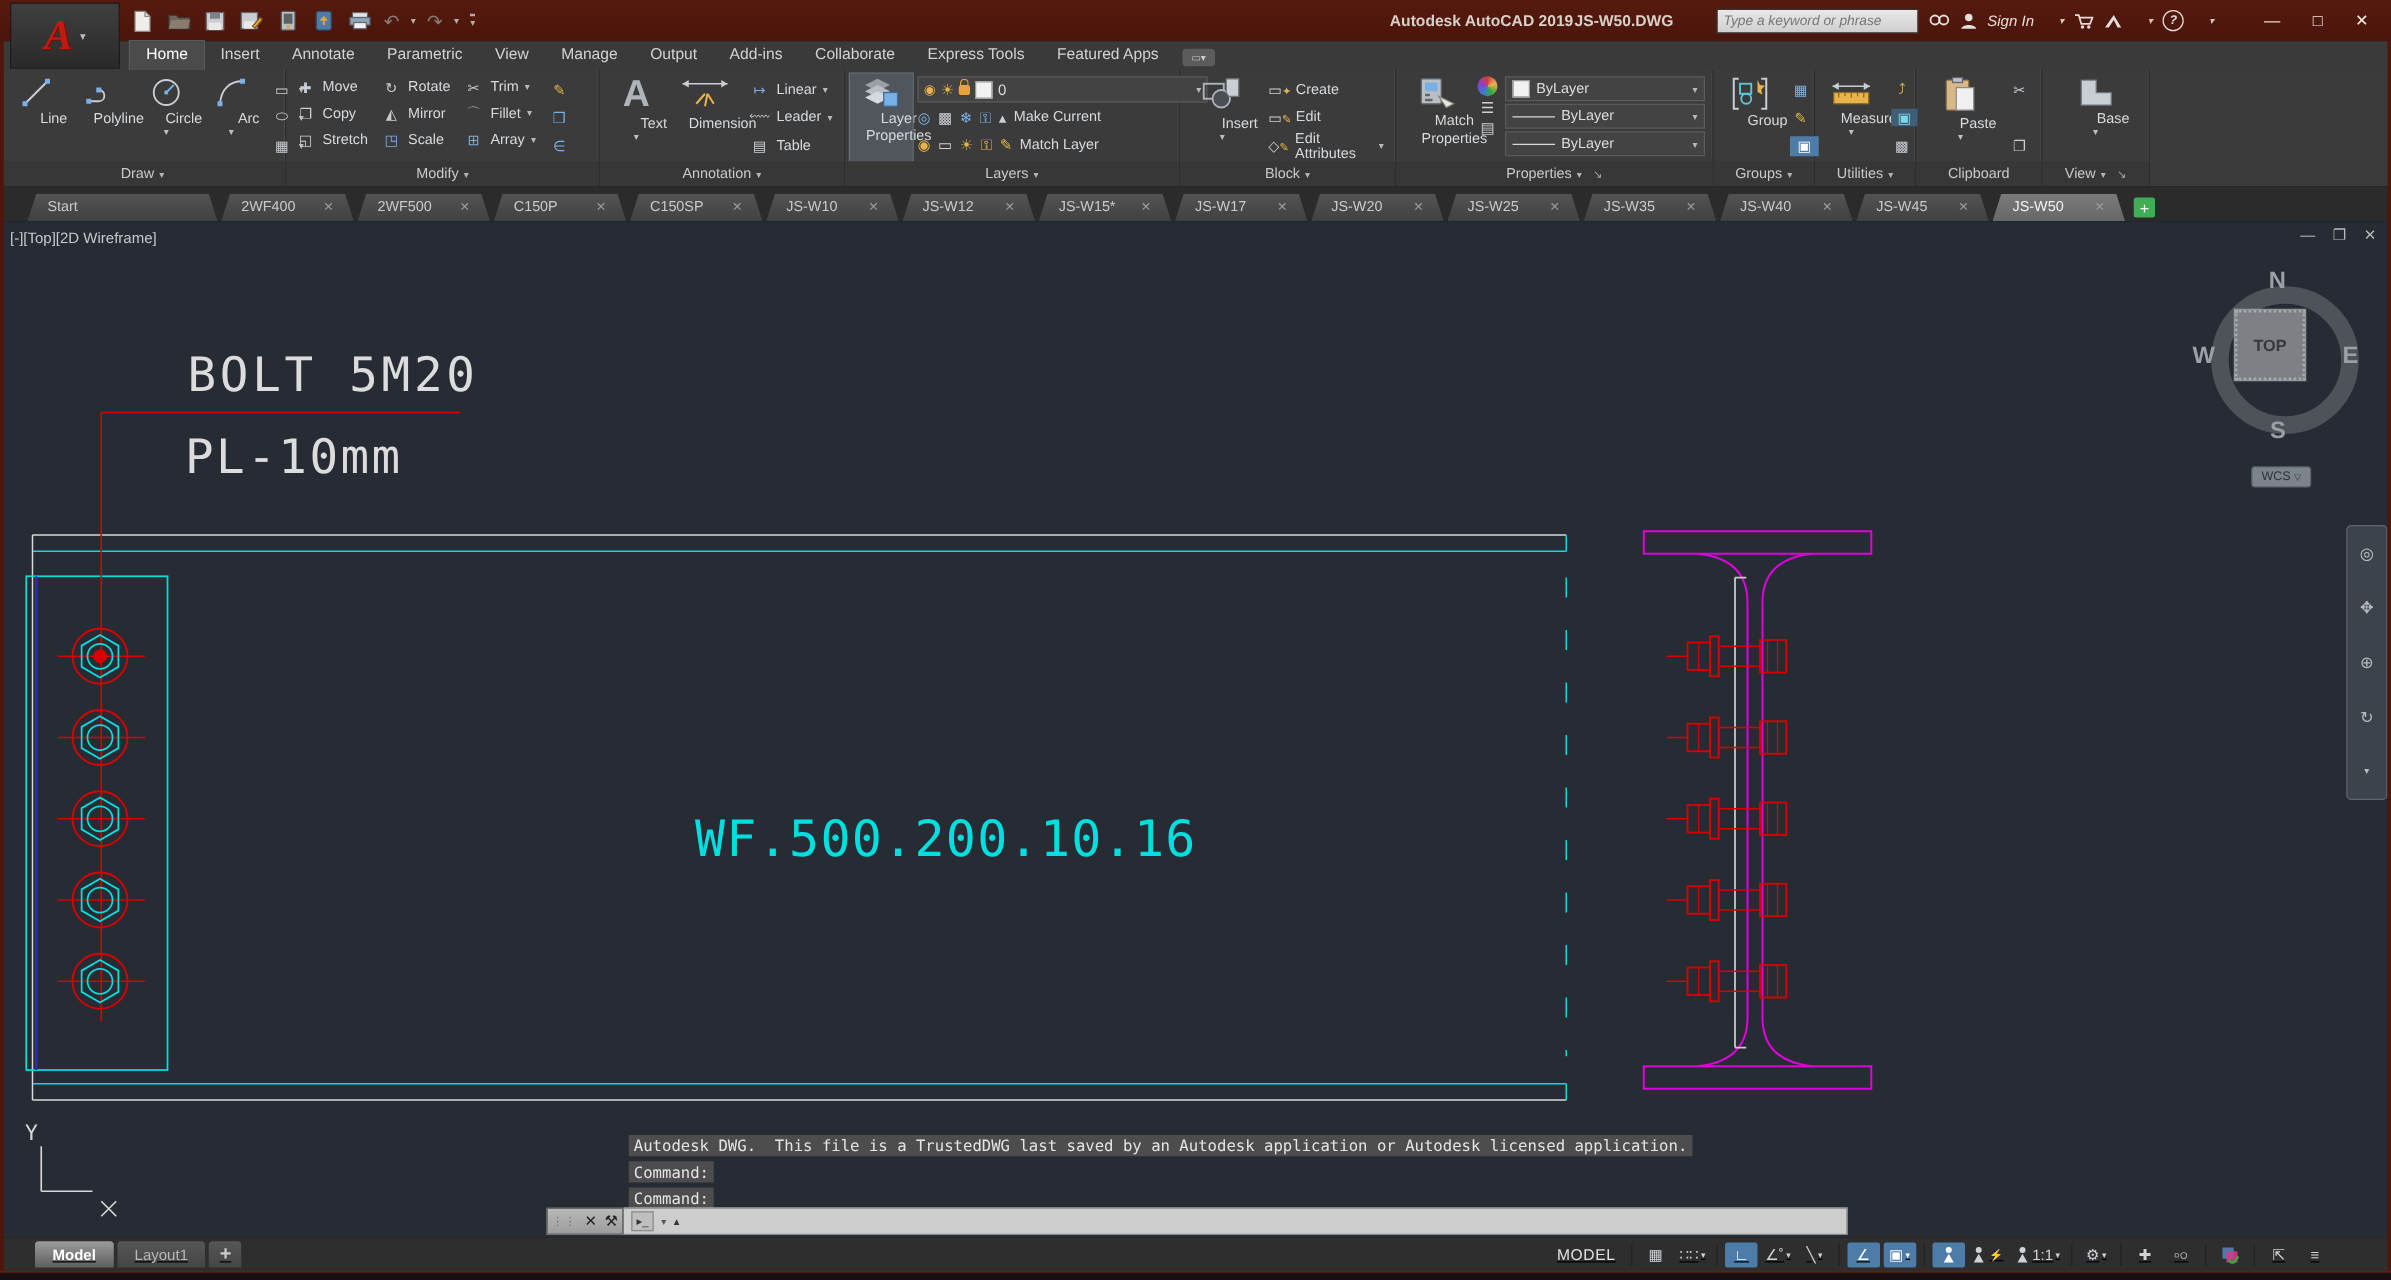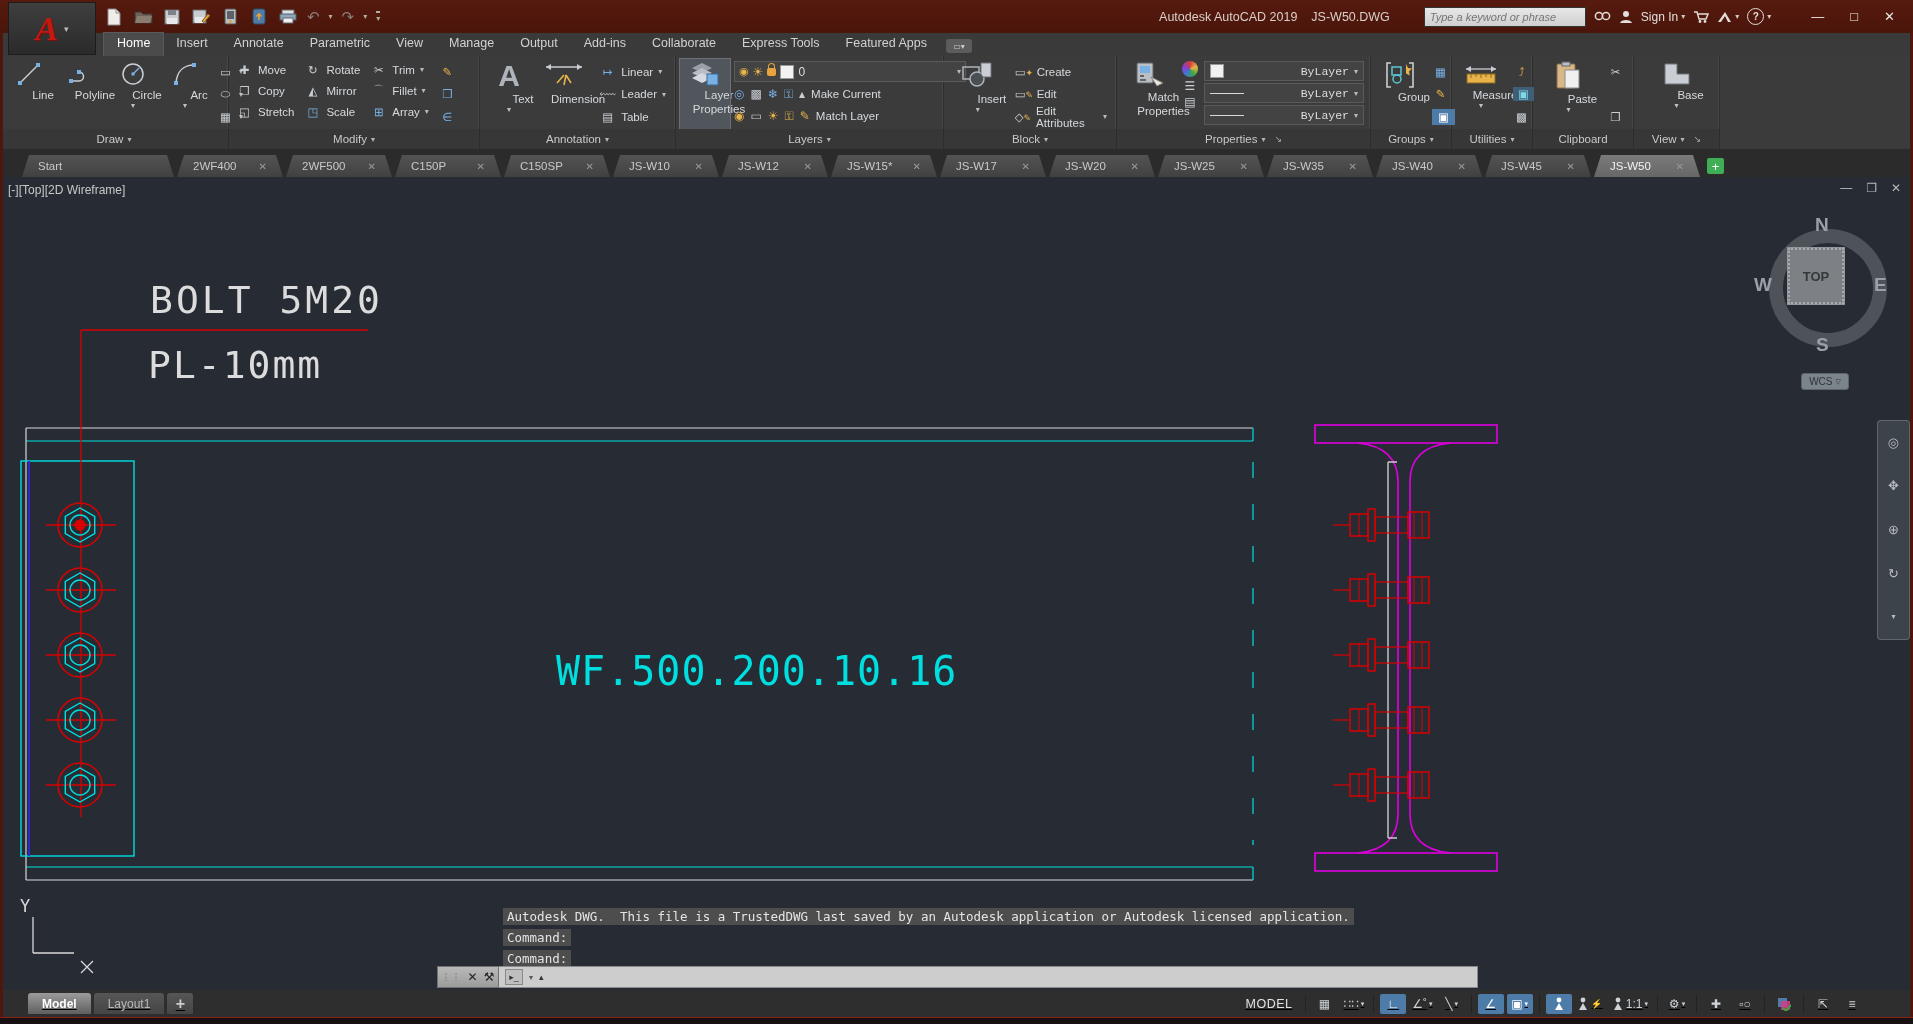--- a/index.html
+++ b/index.html
@@ -13,25 +13,25 @@
            background:linear-gradient(#3f3f3f,#2a2a2a);border:1px solid #1c1c1c;
            display:flex;align-items:center;justify-content:center;gap:6px;}
   .applogo .bigA{font-family:"Liberation Serif",serif;font-weight:bold;font-style:italic;
                  font-size:34px;color:#c21a10;text-shadow:1px 1px 0 #7a0e08;}
   .applogo .dd{color:#bbb;font-size:9px;}
   .qat{display:flex;align-items:center;gap:9px;margin-left:104px;}
   .qat .qi{width:20px;height:20px;display:flex;align-items:center;justify-content:center;}
   .qat svg{display:block;}
   .qat .dis{color:#8a7f7a;font-size:15px;}
   .qat .tinydd{color:#b5aaa4;font-size:8px;}
-  .ttl{display:flex;gap:14px;margin-left:auto;white-space:nowrap;font-size:12.5px;color:#d9d0c9;}
+  .ttl{display:flex;gap:1px;margin-left:auto;white-space:nowrap;font-size:12.5px;color:#d9d0c9;font-weight:bold;}
   .searchwrap{display:flex;align-items:center;gap:8px;margin-left:34px;}
   .searchbox{width:150px;height:18px;background:linear-gradient(#e8e8e8,#cfcfcf);border:1px solid #333;
              color:#555;font-style:italic;font-size:11px;padding:0 5px;font-family:"Liberation Sans",sans-serif;}
-  .tbicon{color:#e3ded9;display:flex;align-items:center;gap:3px;font-size:12px;}
+  .tbicon{color:#e3ded9;display:flex;align-items:center;gap:20px;font-size:12px;font-style:italic;}
   .tbicon .dd{font-size:8px;color:#cfc6c0;}
   .helpcircle{width:15px;height:15px;border-radius:50%;border:1.5px solid #e3ded9;display:flex;
               align-items:center;justify-content:center;font-size:10px;font-weight:bold;color:#e3ded9;}
   .winctl{display:flex;gap:26px;margin:0 18px 0 40px;color:#efe9e4;font-size:13px;}
   
   .ribbontabs{left:0;top:33px;width:1913px;height:23px;background:#3a3a3a;display:flex;align-items:flex-end;}
   .rtab{padding:3px 13px;font-size:12.5px;color:#d2d2d2;height:17px;}
   .rtab.active{background:#4b4b4b;color:#fff;outline:1px solid #5a5a5a;}
   .rtab-extra{margin-left:6px;margin-bottom:3px;width:26px;height:14px;background:#5c5c5c;border-radius:3px;
               color:#ccc;font-size:8px;display:flex;align-items:center;justify-content:center;gap:2px;}
@@ -57,21 +57,21 @@
               height:19px;padding:0 4px;color:#ddd;font-size:12px;width:222px;}
   .sw{width:12px;height:12px;background:#f2f2f2;border:1px solid #999;display:inline-block;}
   .lockic{width:9px;height:8px;background:#e8a33c;border-radius:2px;position:relative;display:inline-block;}
   .lockic:before{content:"";position:absolute;left:1px;top:-5px;width:5px;height:5px;border:1.5px solid #e8a33c;
                  border-bottom:none;border-radius:4px 4px 0 0;}
   .iconrow{display:flex;align-items:center;gap:6px;height:21px;color:#d6dade;font-size:11.5px;}
   .mini{font-size:12px;line-height:14px;}
   .propdrop{display:flex;align-items:center;gap:5px;background:#434343;border:1px solid #5a5a5a;
             height:18px;padding:0 5px;color:#ddd;font-size:11.5px;width:148px;}
   .propdrop .line{flex:0 0 34px;border-top:1.5px solid #d8d8d8;}
-  .propdrop .lbl{flex:1;text-align:right;font-family:Liberation Mono, monospace;}
+  .propdrop .lbl{flex:1;text-align:left;}
   .colwheel{width:16px;height:16px;border-radius:50%;background:conic-gradient(#d23c3c,#e8b34b,#3ca83c,#3c7ad2,#8a3cd2,#d23c3c);}
   
   .filetabs{left:0;top:149px;width:1913px;height:28px;background:#2b2b2b;display:flex;align-items:flex-end;padding-left:22px;box-sizing:border-box;}
   .ftab{height:22px;display:flex;align-items:center;gap:14px;padding:0 16px;margin-right:3px;
         background:linear-gradient(#535353,#414141);color:#c9c9c9;font-size:11.5px;
         clip-path:polygon(7px 0,calc(100% - 7px) 0,100% 100%,0 100%);min-width:74px;justify-content:space-between;}
   .ftab .x{color:#9a9a9a;font-size:10px;}
   .ftab.active{background:linear-gradient(#7a7a7a,#676767);color:#f2f2f2;}
   .ftab.start{min-width:120px;}
   .plusbtn{width:17px;height:16px;margin:0 0 3px 4px;background:#3fae54;border-radius:2px;color:#fff;

